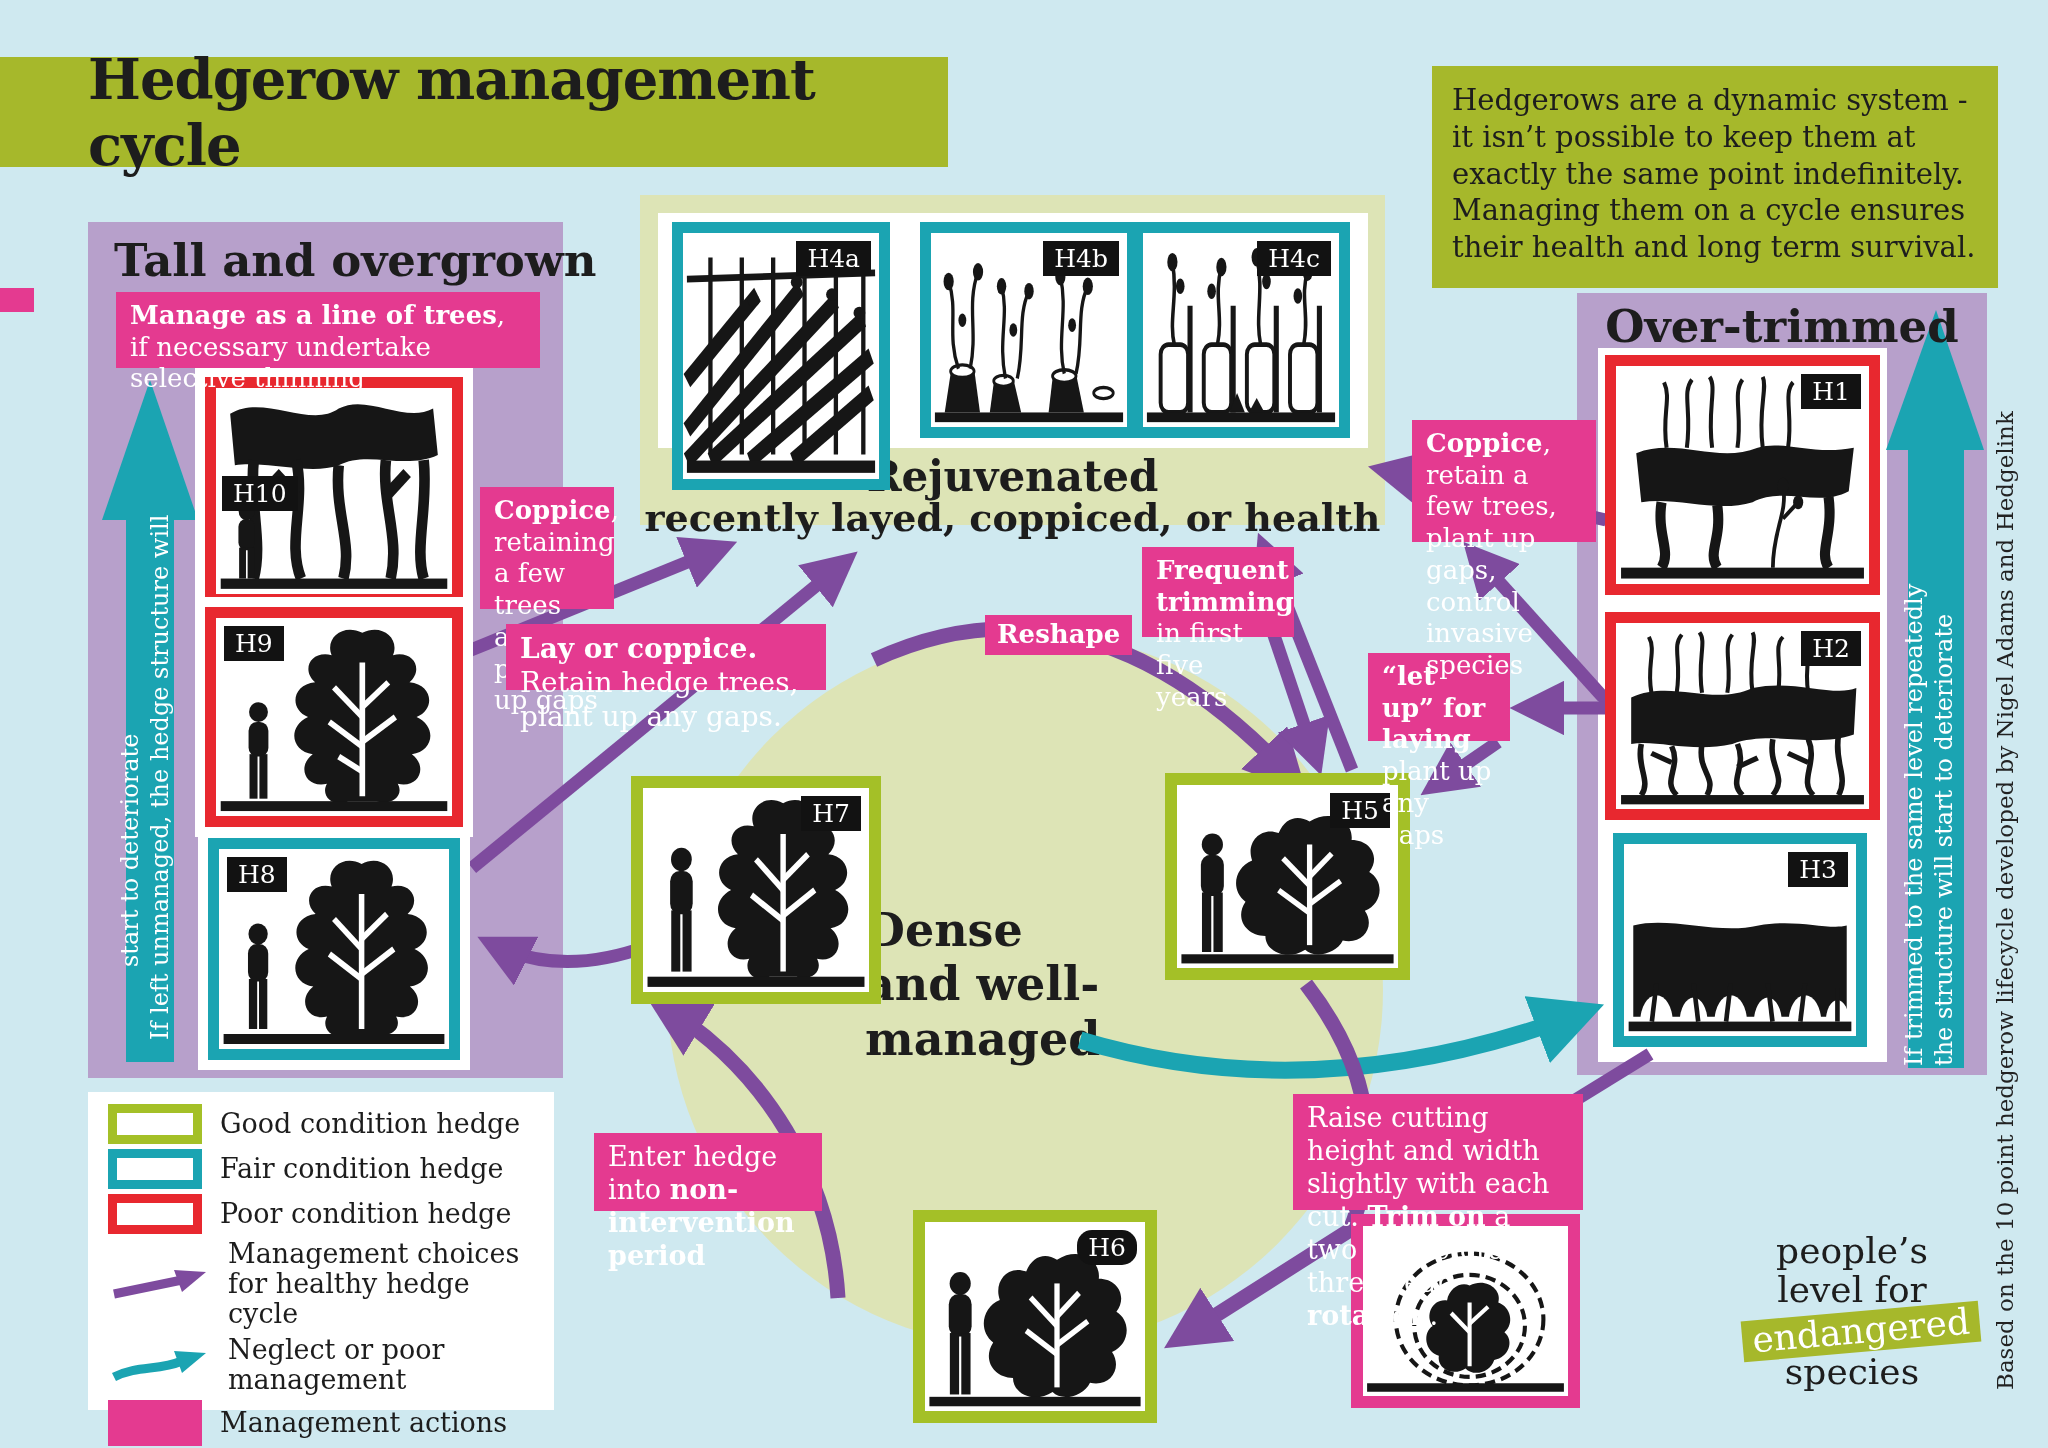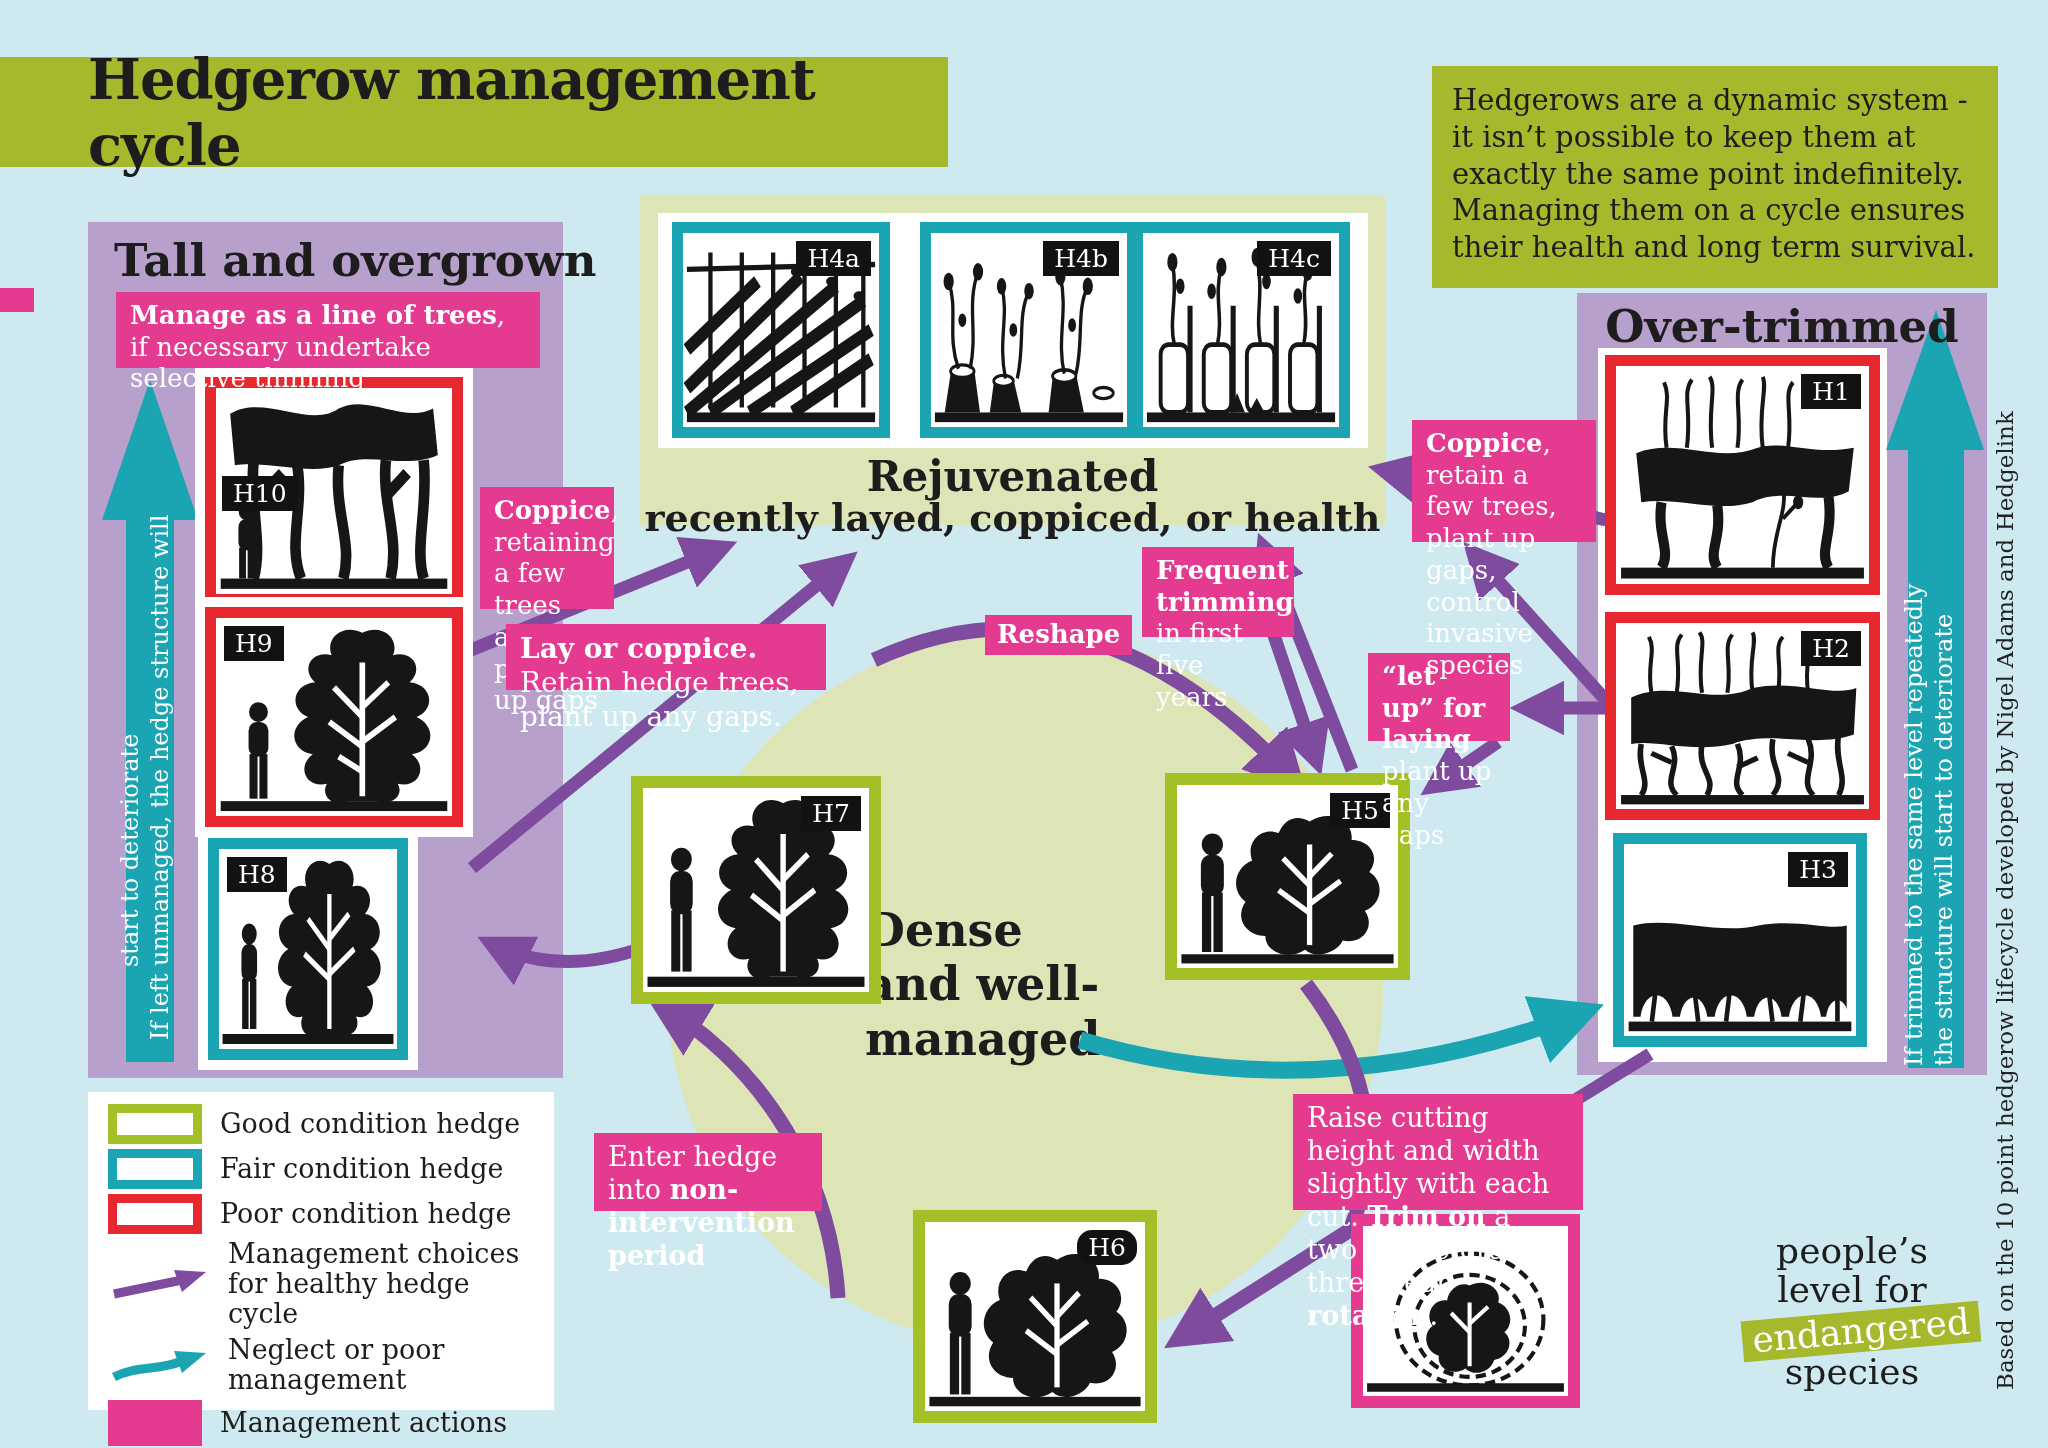--- a/index.html
+++ b/index.html
@@ -160,42 +160,42 @@
           <circle cx="18" cy="38" r="4"></circle>
           <rect x="13.8" y="42" width="8.4" height="14" rx="3.6"></rect>
           <rect x="14.2" y="55" width="3.4" height="18"></rect>
           <rect x="18.4" y="55" width="3.4" height="18"></rect>
         </g>
       <rect x="2" y="74" width="96" height="4" fill="#161616"></rect>
     </svg>
     <span class="chip" style="left:8px;top:8px;">H9</span>
   </div>
 
-  <div class="img-box b-teal frame" style="left:208px;top:838px;width:200px;height:222px;">
+  <div class="img-box b-teal frame" style="left:208px;top:838px;width:252px;height:222px;">
     <svg viewBox="0 0 100 80" preserveAspectRatio="none">
       <path fill="#161616" d="M62,6 C70,2 78,8 75,15 C84,13 88,21 82,26 C92,27 93,37 85,40 C94,44 92,54 83,55 C90,60 86,69 77,67 C80,72 74,76 68,74 L56,74 C50,77 44,72 47,67 C38,69 34,60 41,55 C32,54 30,44 39,40 C31,37 32,27 42,26 C36,21 40,13 49,15 C46,8 54,2 62,6 Z"></path>
       <g fill="none" stroke="#fff" stroke-width="2.4">
           <path d="M62,72 L62,18"></path>
           <path d="M62,40 L50,28"></path>
           <path d="M62,36 L73,26"></path>
           <path d="M62,52 L48,42"></path>
           <path d="M62,50 L76,40"></path>
         </g>
       <g fill="#161616">
           <circle cx="17" cy="34" r="4.2"></circle>
           <rect x="12.6" y="38" width="8.8" height="15" rx="3.8"></rect>
           <rect x="13" y="52" width="3.6" height="20"></rect>
           <rect x="17.4" y="52" width="3.6" height="20"></rect>
         </g>
       <rect x="2" y="74" width="96" height="4" fill="#161616"></rect>
     </svg>
     <span class="chip" style="left:8px;top:8px;">H8</span>
   </div>
 
-  <div class="img-box b-teal" style="left:672px;top:222px;width:218px;height:216px;">
+  <div class="img-box b-teal" style="left:672px;top:222px;width:218px;height:268px;">
     <svg viewBox="0 0 100 80" preserveAspectRatio="none">
       <g stroke="#161616" stroke-width="2.2" fill="none">
           <path d="M14,8 L14,72"></path>
           <path d="M30,8 L30,72"></path>
           <path d="M46,8 L46,72"></path>
           <path d="M62,8 L62,72"></path>
           <path d="M78,8 L78,72"></path>
           <path d="M92,8 L92,72"></path>
           <path d="M2,15 L98,13"></path>
         </g>

